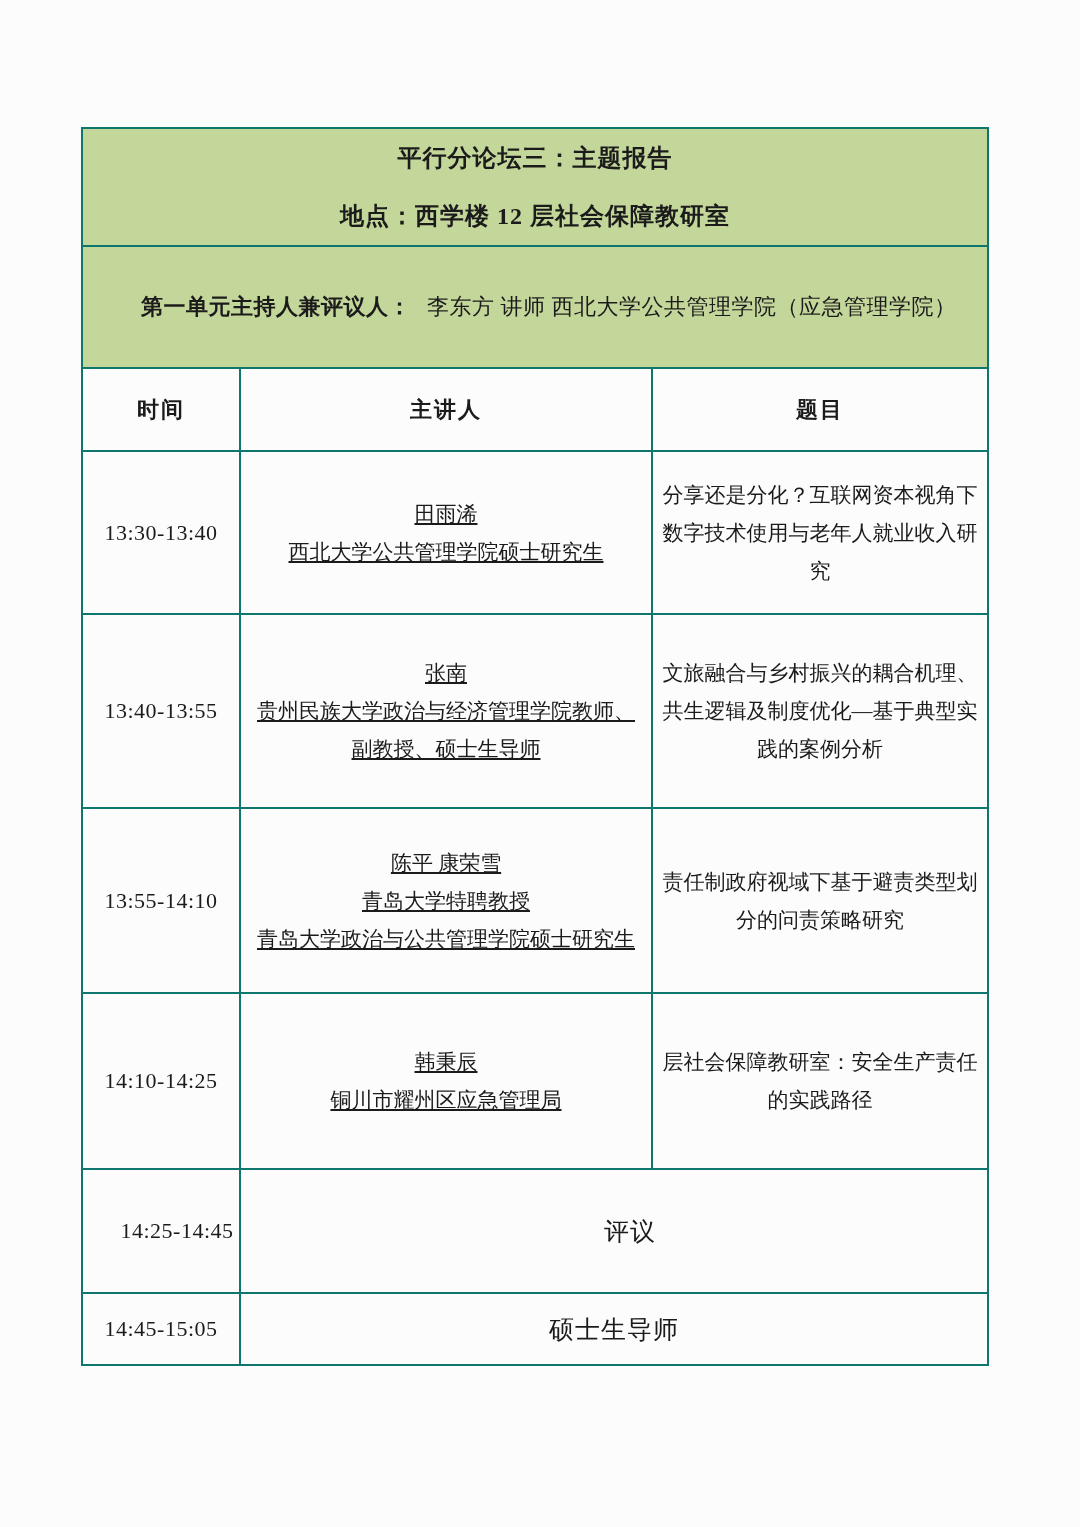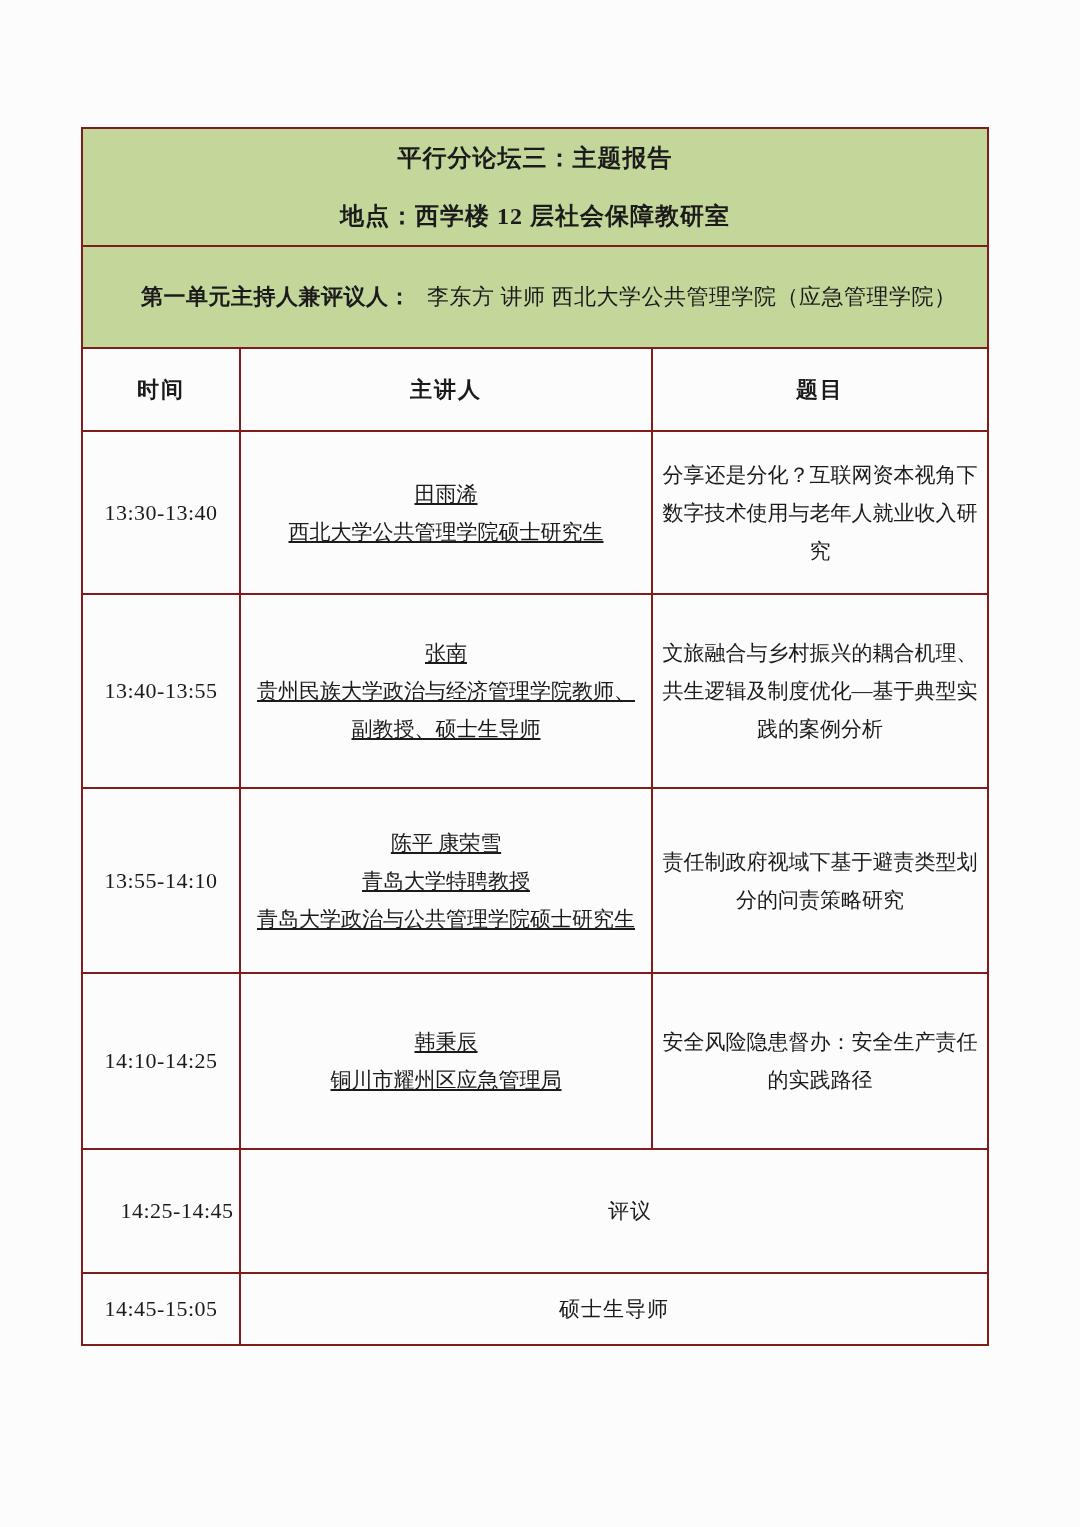--- a/index.html
+++ b/index.html
@@ -5,40 +5,40 @@
   * { margin:0; padding:0; box-sizing:border-box; }
   html,body { width:1080px; height:1527px; }
   body {
     background:#fcfcfc;
     font-family:"Liberation Serif","DejaVu Serif",serif;
     color:#1b1b1b;
     position:relative;
   }
   .sheet { position:absolute; left:81px; top:127px; }
   table { border-collapse:collapse; width:906px; table-layout:fixed; }
-  td { border:2px solid #7f1d1d; vertical-align:middle; }
+  td { border:2px solid #0f766e; vertical-align:middle; }
   col.c-time  { width:158px; }
   col.c-spk   { width:412px; }
   col.c-topic { width:336px; }
 
   .green { background:#c4d79b; }
 
   .title-cell { height:116px; text-align:center; }
   .title-line { line-height:58px; font-weight:bold; font-size:24px; letter-spacing:1px; }
 
-  .moderator-cell { height:102px; font-size:22px; padding-left:58px; }
+  .moderator-cell { height:122px; font-size:22px; padding-left:58px; }
   .moderator-label { font-weight:bold; letter-spacing:0.5px; }
   .moderator-value { margin-left:16px; letter-spacing:0.5px; }
 
   .head-cell { height:83px; text-align:center; font-weight:bold; font-size:22px; letter-spacing:2px; }
 
   .time-cell { text-align:center; font-size:22px; letter-spacing:0.5px; }
   .speaker-cell { text-align:center; font-size:21px; line-height:38px; padding:6px 6px;text-decoration:underline; }
   .topic-cell { text-align:center; font-size:21px; line-height:38px; padding:18px 7px; }
-  .merged-cell { text-align:center; font-size:21px; letter-spacing:1px; }
+  .merged-cell { text-align:center; font-size:25px; letter-spacing:1px; }
 
   .r1 td { height:163px; }
   .r2 td { height:194px; }
   .r3 td { height:185px; }
   .r4 td { height:176px; }
   .r5 td { height:124px;padding-left:32px; }
   .r6 td { height:72px; }
 </style>
 </head>
 <body>
@@ -98,21 +98,21 @@
       </td>
       <td class="topic-cell">责任制政府视域下基于避责类型划分的问责策略研究</td>
     </tr>
 
     <tr class="r4">
       <td class="time-cell">14:10-14:25</td>
       <td class="speaker-cell">
         <div>韩秉辰</div>
         <div>铜川市耀州区应急管理局</div>
       </td>
-      <td class="topic-cell">安全风险隐患督办：安全生产责任的实践路径</td>
+      <td class="topic-cell">层社会保障教研室：安全生产责任的实践路径</td>
     </tr>
 
     <tr class="r5">
       <td class="time-cell">14:25-14:45</td>
       <td colspan="2" class="merged-cell">评议</td>
     </tr>
 
     <tr class="r6">
       <td class="time-cell">14:45-15:05</td>
       <td colspan="2" class="merged-cell">硕士生导师</td>

